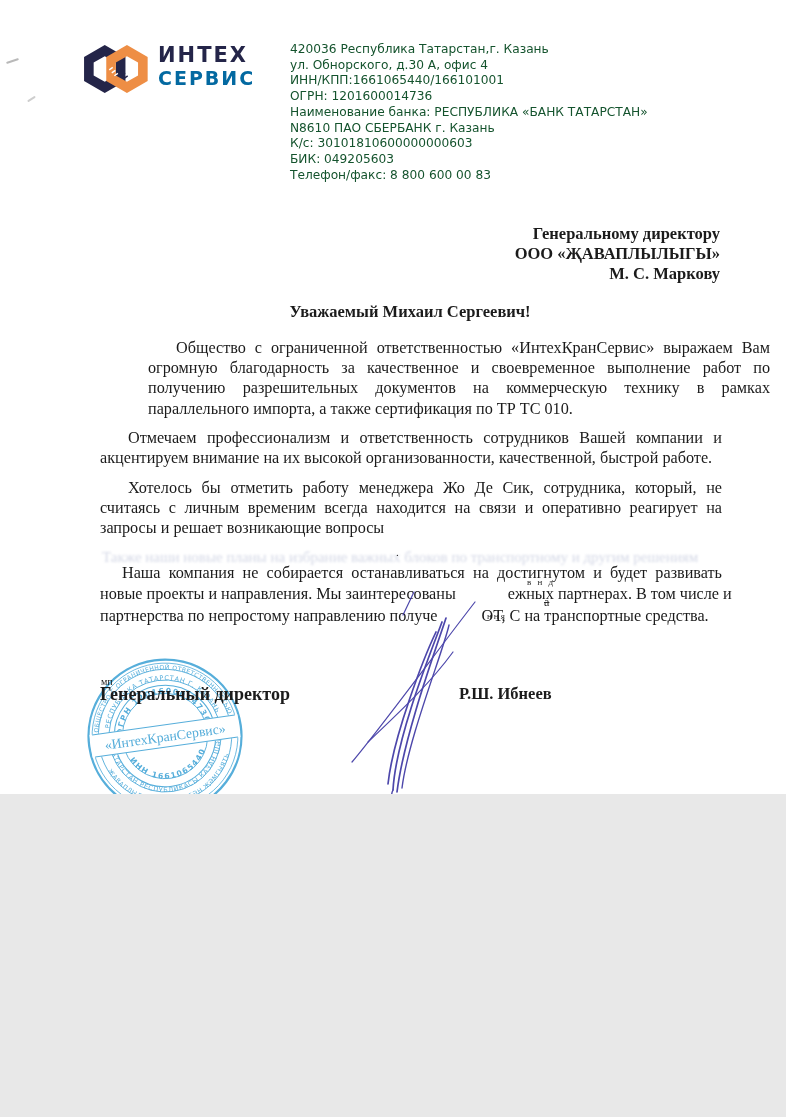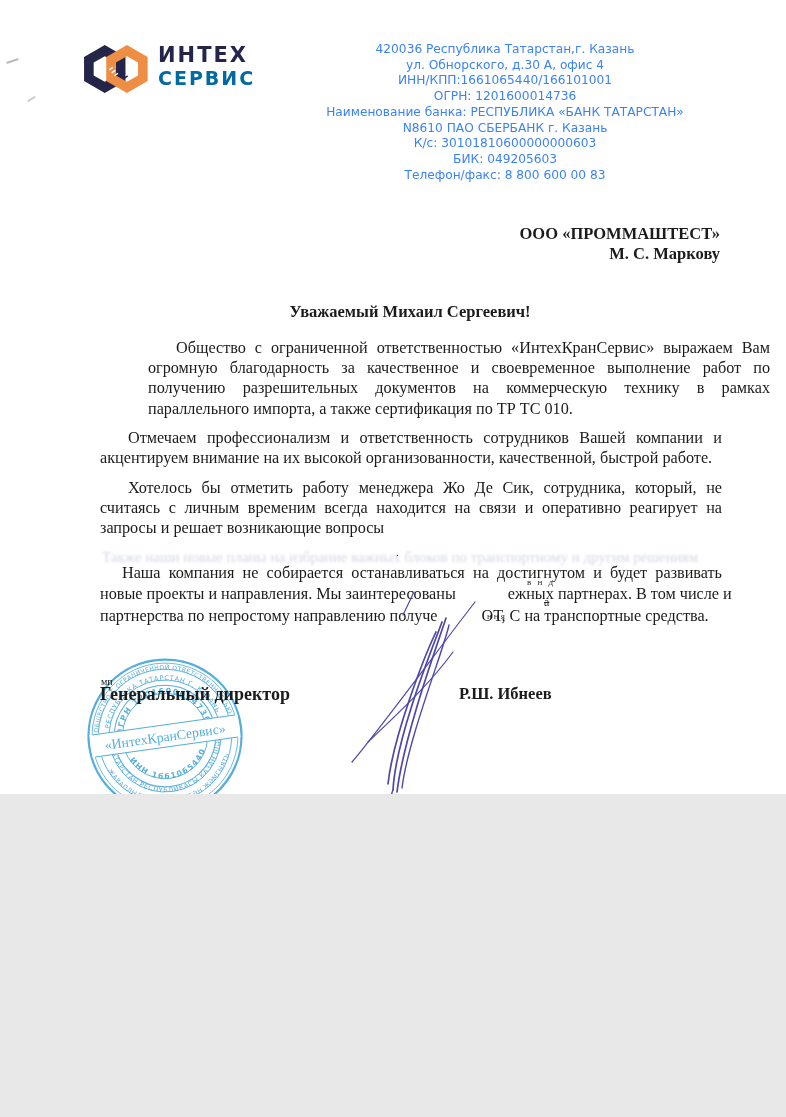--- a/index.html
+++ b/index.html
@@ -6,22 +6,22 @@
   .page{
     position:relative;width:786px;height:794px;background:#ffffff;
     margin:0 auto;overflow:hidden;
     font-family:"Liberation Serif", serif;color:#1b1b1b;
   }
   .abs{position:absolute;}
   
   .logo-text{left:158px;top:45px;font-family:"DejaVu Sans",sans-serif;font-weight:bold;line-height:1;}
   .logo-line1{font-size:21px;letter-spacing:2px;color:#242549;}
   .logo-line2{font-size:19px;letter-spacing:2px;color:#0369a1;margin-top:3px;}
-  .contact{right:66px;top:42px;width:430px;text-align:center;
-    font-family:"DejaVu Sans",sans-serif;font-size:12.2px;line-height:15.7px;color:#3b82f6;}
+  .contact{right:66px;top:42px;width:430px;text-align:left;
+    font-family:"DejaVu Sans",sans-serif;font-size:12.2px;line-height:15.7px;color:#14532d;}
   .contact div{white-space:nowrap;}
   
   .addressee{right:66px;top:224px;text-align:right;font-weight:bold;
     font-size:16.5px;line-height:20px;}
   
   .salutation{left:100px;top:302px;width:620px;text-align:center;font-weight:bold;font-size:16.5px;}
   .para{left:100px;width:622px;font-size:16.2px;line-height:20.2px;
     text-align:justify;text-indent:28px;}
   .p1{top:338px;margin-left:48px;}
   .p2{top:428px;}
@@ -83,21 +83,22 @@
     <div>ИНН/КПП:1661065440/166101001</div>
     <div>ОГРН: 1201600014736</div>
     <div>Наименование банка: РЕСПУБЛИКА «БАНК ТАТАРСТАН»</div>
     <div>N8610 ПАО СБЕРБАНК г. Казань</div>
     <div>К/с: 30101810600000000603</div>
     <div>БИК: 049205603</div>
     <div>Телефон/факс: 8 800 600 00 83</div>
   </div>
 
   <div class="abs addressee">
-    <div>ООО «ПРОММАШТЕСТ»</div>
+    <div>Генеральному директору</div>
+    <div>ООО «ҖАВАПЛЫЛЫГЫ»</div>
     <div>М. С. Маркову</div>
   </div>
 
   <div class="abs salutation">Уважаемый Михаил Сергеевич!</div>
 
   <div class="abs para p1">Общество с ограниченной ответственностью «ИнтехКранСервис» выражаем Вам огромную благодарность за качественное и своевременное выполнение работ по получению разрешительных документов на коммерческую технику в рамках параллельного импорта, а также сертификация по ТР ТС 010.</div>
   <div class="abs para p2">Отмечаем профессионализм и ответственность сотрудников Вашей компании и акцентируем внимание на их высокой организованности, качественной, быстрой работе.</div>
   <div class="abs para p3">Хотелось бы отметить работу менеджера Жо Де Сик, сотрудника, который, не считаясь с личным временим всегда находится на связи и оперативно реагирует на запросы и решает возникающие вопросы</div>
 
   <div class="abs ghost">Также наши новые планы на избрание важных блоков по транспортному и другим решениям</div>

